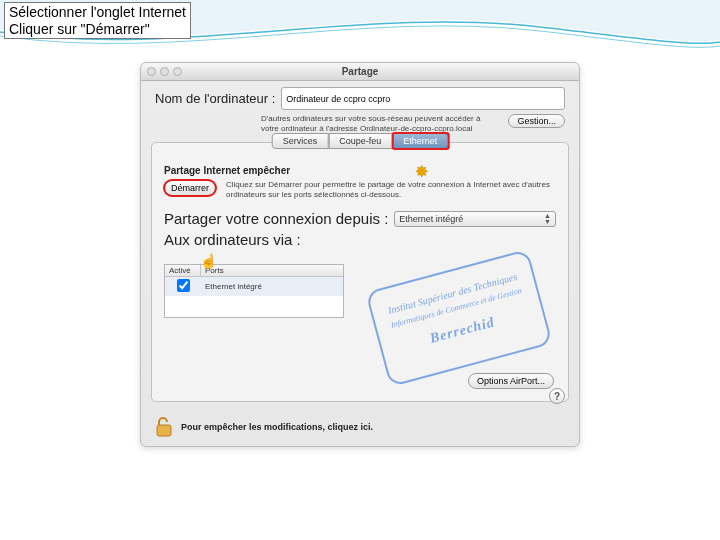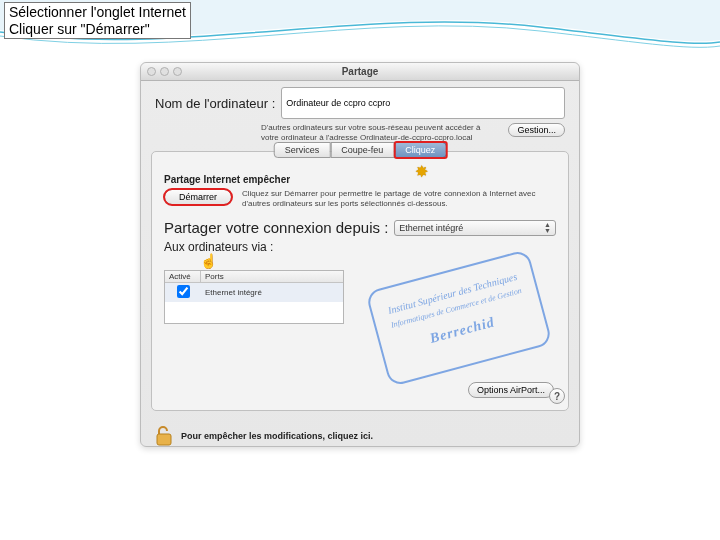--- a/index.html
+++ b/index.html
@@ -16,47 +16,47 @@
     background:linear-gradient(#ececec,#e7e7e7); border:1px solid #bcbcbc; border-radius:6px;
     box-shadow:0 2px 6px rgba(0,0,0,.15); font-size:9px; color:#333; }
 
   .titlebar{height:18px;background:linear-gradient(#f7f7f7,#d8d8d8);border-bottom:1px solid #b4b4b4;border-radius:6px 6px 0 0;display:flex;align-items:center;position:relative;}
   .traffic{display:flex;gap:4px;margin-left:6px;}
   .tl{width:9px;height:9px;border-radius:50%;background:#e0e0e0;border:1px solid #b0b0b0;}
   .titlebar .title{position:absolute;left:0;right:0;text-align:center;font-size:10px;font-weight:bold;color:#444;}
 
   .namebox{padding:6px 14px 2px 14px; display:flex; align-items:center; gap:6px;}
   .namebox label{font-size:13px;color:#222;}
-  .namebox input{flex:1;height:32px;border:1px solid #aaa;border-radius:3px;font-size:9px;padding:0 4px;background:#fff;}
+  .namebox input{flex:1;height:23px;border:1px solid #aaa;border-radius:3px;font-size:9px;padding:0 4px;background:#fff;}
 
   .sub-area{display:flex;align-items:flex-start;padding:2px 14px 8px 120px;gap:10px;}
   .sub-area .note{font-size:8px;color:#444;line-height:10px;}
   .mod-btn{background:linear-gradient(#fdfdfd,#e5e5e5);border:1px solid #9d9d9d;border-radius:10px;font-size:9px;padding:1px 8px;white-space:nowrap;}
 
   .panel{margin:0 10px 8px 10px;background:#f3f3f3;border:1px solid #c0c0c0;border-radius:5px;padding:22px 12px 36px 12px;position:relative; min-height:260px;}
 
   .tabs{position:absolute;top:-10px;left:50%;transform:translateX(-50%);display:flex;}
   .tab{background:linear-gradient(#fdfdfd,#e2e2e2);border:1px solid #9b9b9b;font-size:9px;padding:2px 10px;}
   .tab:first-child{border-radius:4px 0 0 4px;}
   .tab:last-child{border-radius:0 4px 4px 0;}
   .tab.selected{background:linear-gradient(#9fb9d8,#6f93c0);color:#fff;border-color:#4d6e99;position:relative;}
   .tab.selected::after{content:"";position:absolute;inset:-2px;border:2px solid #e02020;border-radius:3px;pointer-events:none;}
 
   .status{font-size:10px;font-weight:bold;color:#222;margin-bottom:4px;}
   .start-row{display:flex;align-items:flex-start;gap:10px;margin-bottom:10px;}
-  .start-btn{position:relative;background:linear-gradient(#fcfcfc,#e4e4e4);border:1px solid #8d8d8d;border-radius:10px;font-size:9px;padding:2px 14px;}
+  .start-btn{position:relative;background:linear-gradient(#fcfcfc,#e4e4e4);border:1px solid #8d8d8d;border-radius:10px;font-size:9px;padding:2px 6px;}
   .start-btn::after{content:"";position:absolute;inset:-2px;border:2px solid #e02020;border-radius:11px;pointer-events:none;}
   .hint{font-size:8px;color:#444;line-height:10px;}
 
   .row{display:flex;align-items:center;gap:6px;margin:4px 0;}
   .row label{font-size:15px;color:#222;}
   .select{flex:1;display:flex;align-items:center;justify-content:space-between;background:linear-gradient(#fcfcfc,#e6e6e6);border:1px solid #9d9d9d;border-radius:3px;font-size:9px;padding:1px 4px;max-width:200px;}
   .select .arrows{font-size:7px;line-height:6px;color:#555;display:flex;flex-direction:column;}
 
-  .list-head{font-size:12px;color:#222;}
+  .list-head{font-size:15px;color:#222;}
   .ports-table{margin-top:16px;width:180px;border:1px solid #b6b6b6;background:#fff;}
   .ports-table .hdr{display:flex;background:linear-gradient(#f7f7f7,#e7e7e7);border-bottom:1px solid #c4c4c4;font-size:8px;}
   .ports-table .hdr div{padding:1px 4px;border-right:1px solid #c4c4c4;}
   .ports-table .hdr div:last-child{flex:1;border-right:none;}
   .ports-table .body{height:40px;}
   .ports-table .trow{display:flex;align-items:center;font-size:8px;background:#e9eef6;}
   .ports-table .chk{width:36px;text-align:center;padding:2px 0;}
   .ports-table .pname{padding:2px 4px;}
 
   .airport-btn{position:absolute;right:14px;bottom:12px;background:linear-gradient(#fcfcfc,#e4e4e4);border:1px solid #9b9b9b;border-radius:10px;font-size:9px;padding:2px 8px;}
@@ -109,21 +109,21 @@
   </div>
   <div class="sub-area">
     <div class="note">D'autres ordinateurs sur votre sous-réseau peuvent accéder à votre ordinateur à l'adresse Ordinateur-de-ccpro-ccpro.local</div>
     <button class="mod-btn">Gestion...</button>
   </div>
 
   <div class="panel">
     <div class="tabs">
       <div class="tab">Services</div>
       <div class="tab">Coupe-feu</div>
-      <div class="tab selected">Cliquez</div>
+      <div class="tab selected">Ethernet</div>
     </div>
 
     <div class="status">Partage Internet empêcher</div>
 
     <div class="start-row">
       <button class="start-btn">Démarrer</button>
       <div class="hint">Cliquez sur Démarrer pour permettre le partage de votre connexion à Internet avec d'autres ordinateurs sur les ports sélectionnés ci-dessous.</div>
     </div>
 
     <div class="row">

